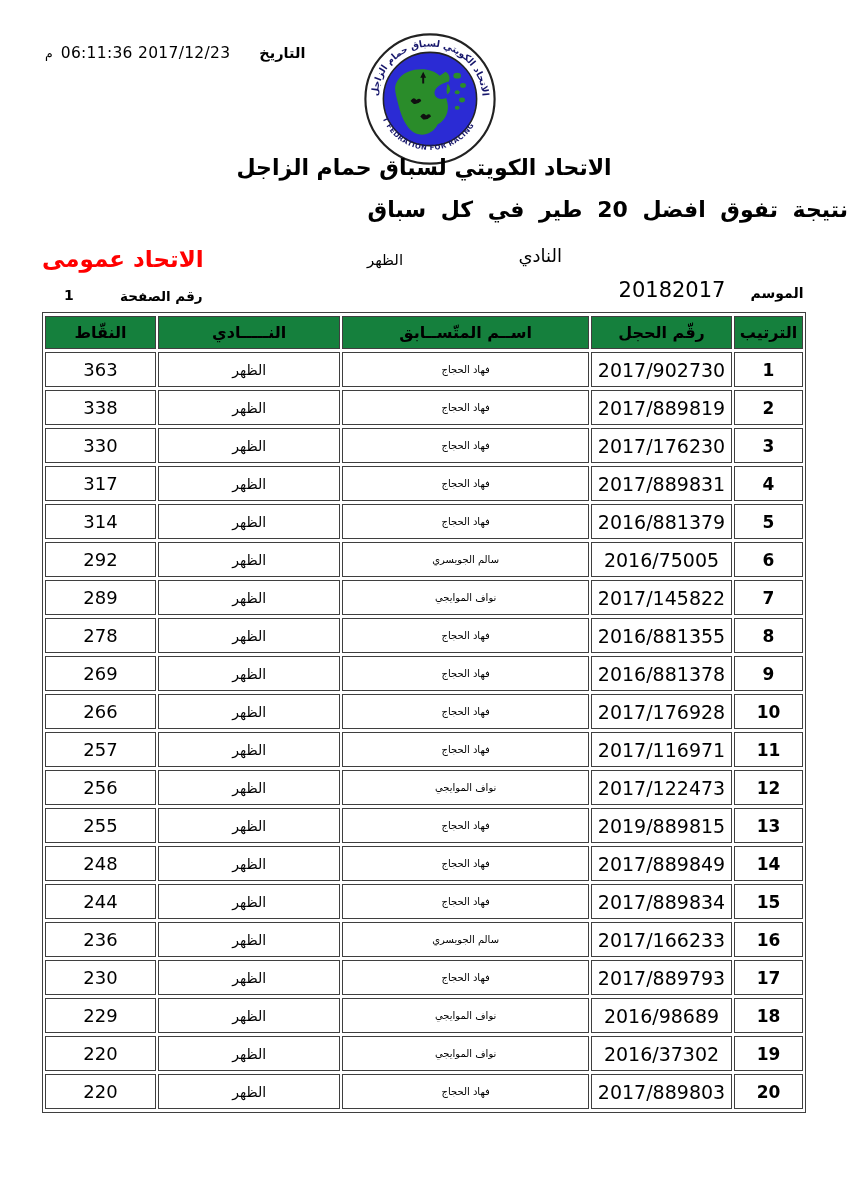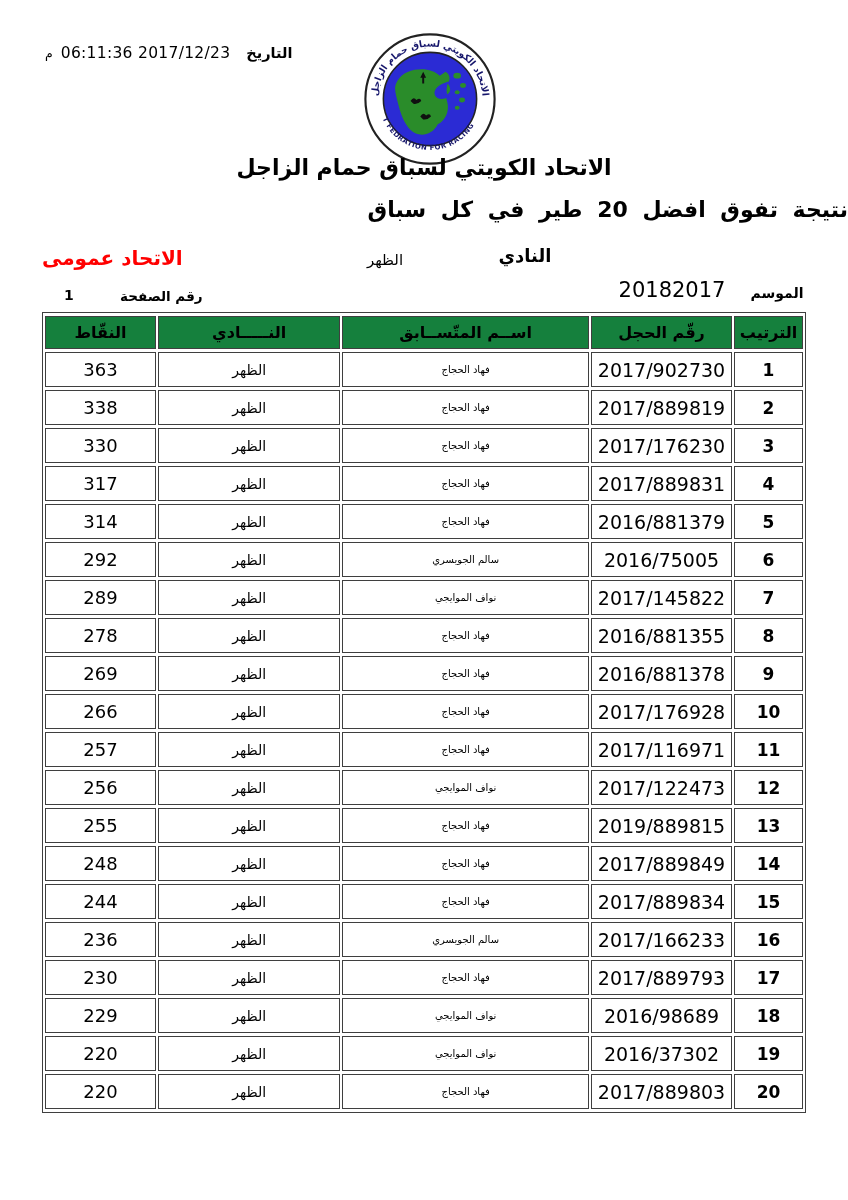--- a/index.html
+++ b/index.html
@@ -6,43 +6,43 @@
   .page {
     position:relative; width:848px; height:1200px; background:#ffffff;
     font-family:"DejaVu Sans", sans-serif; color:#000; overflow:hidden;
   }
 
   
   .date-line {
     position:absolute; top:44px; left:45px;
     direction:rtl; display:flex; align-items:baseline; gap:8px;
   }
-  .date-label { font-weight:bold; font-size:14.5px; margin-left:8px; }
+  .date-label { font-weight:bold; font-size:14.5px; margin-left:21px; }
   .date-value { font-size:15.5px; letter-spacing:0.3px; }
   .date-meridiem { font-size:12.5px; }
 
   
   .logo { position:absolute; top:31px; left:362px; width:136px; height:136px; }
   .logo-ar { font-size:9.6px; font-weight:bold; fill:#15156b; }
   .logo-en { font-size:7.1px; font-weight:bold; fill:#15156b; letter-spacing:0.55px; }
 
   
   .title {
     position:absolute; top:155px; left:0; width:100%; text-align:center;
     direction:rtl; font-size:22px; font-weight:bold;
   }
   .subtitle {
     position:absolute; top:197px; left:0; width:100%; 
     direction:rtl; font-size:22px; font-weight:bold; word-spacing:7px;
   }
 
   
-  .federation-note { position:absolute; top:246px; left:42px; color:#ff0000; font-weight:bold; font-size:20px; direction:rtl; }
+  .federation-note { position:absolute; top:246px; left:42px; color:#ff0000; font-weight:bold; font-size:23px; direction:rtl; }
   .club-value { position:absolute; top:251px; left:348px; width:74px; text-align:center; font-size:15px; direction:rtl; }
-  .club-label { position:absolute; top:245px; left:488px; width:74px; text-align:center; font-weight:bold; font-size:18px; direction:rtl; }
+  .club-label { position:absolute; top:245px; left:488px; width:74px; text-align:right; font-weight:normal; font-size:18px; direction:rtl; }
 
   
   .season-label { position:absolute; top:285px; left:749px; width:56px; text-align:center; font-weight:bold; font-size:14px; direction:rtl; }
   .season-value { position:absolute; top:278px; left:614px; width:116px; text-align:center; font-size:21px; }
   .page-num-label { position:absolute; top:288px; left:92px; font-weight:bold; font-size:13.5px; direction:rtl;margin-left:28px; }
   .page-num-value { position:absolute; top:287px; left:64px; font-weight:bold; font-size:14px; }
 
   
   .results {
     position:absolute; top:312px; left:42px; width:764px;

